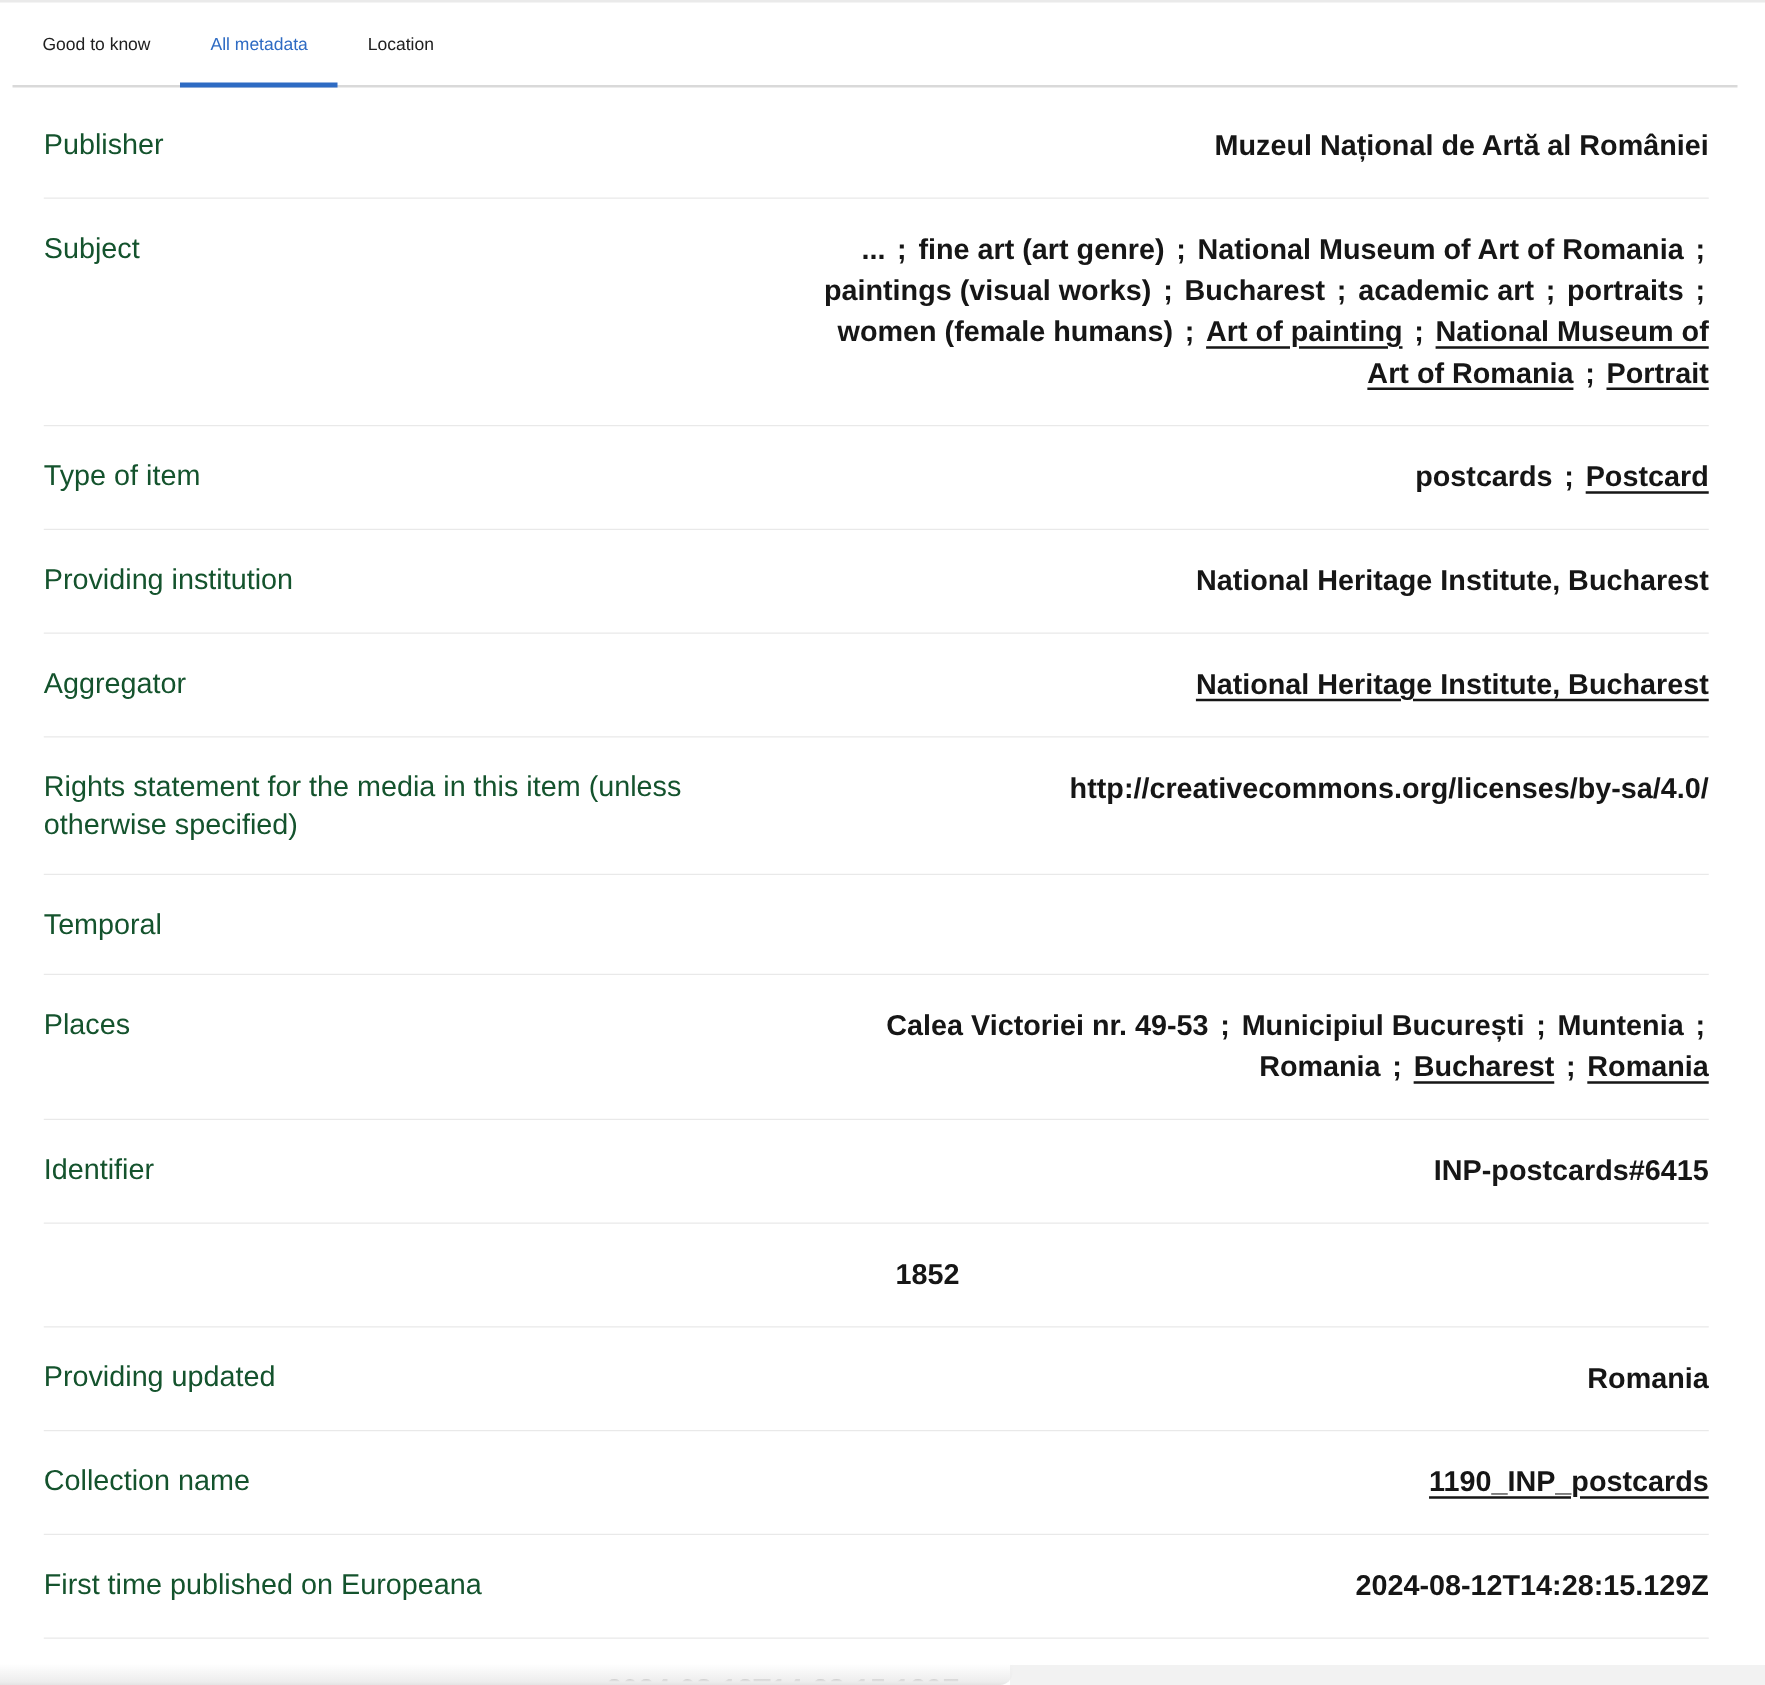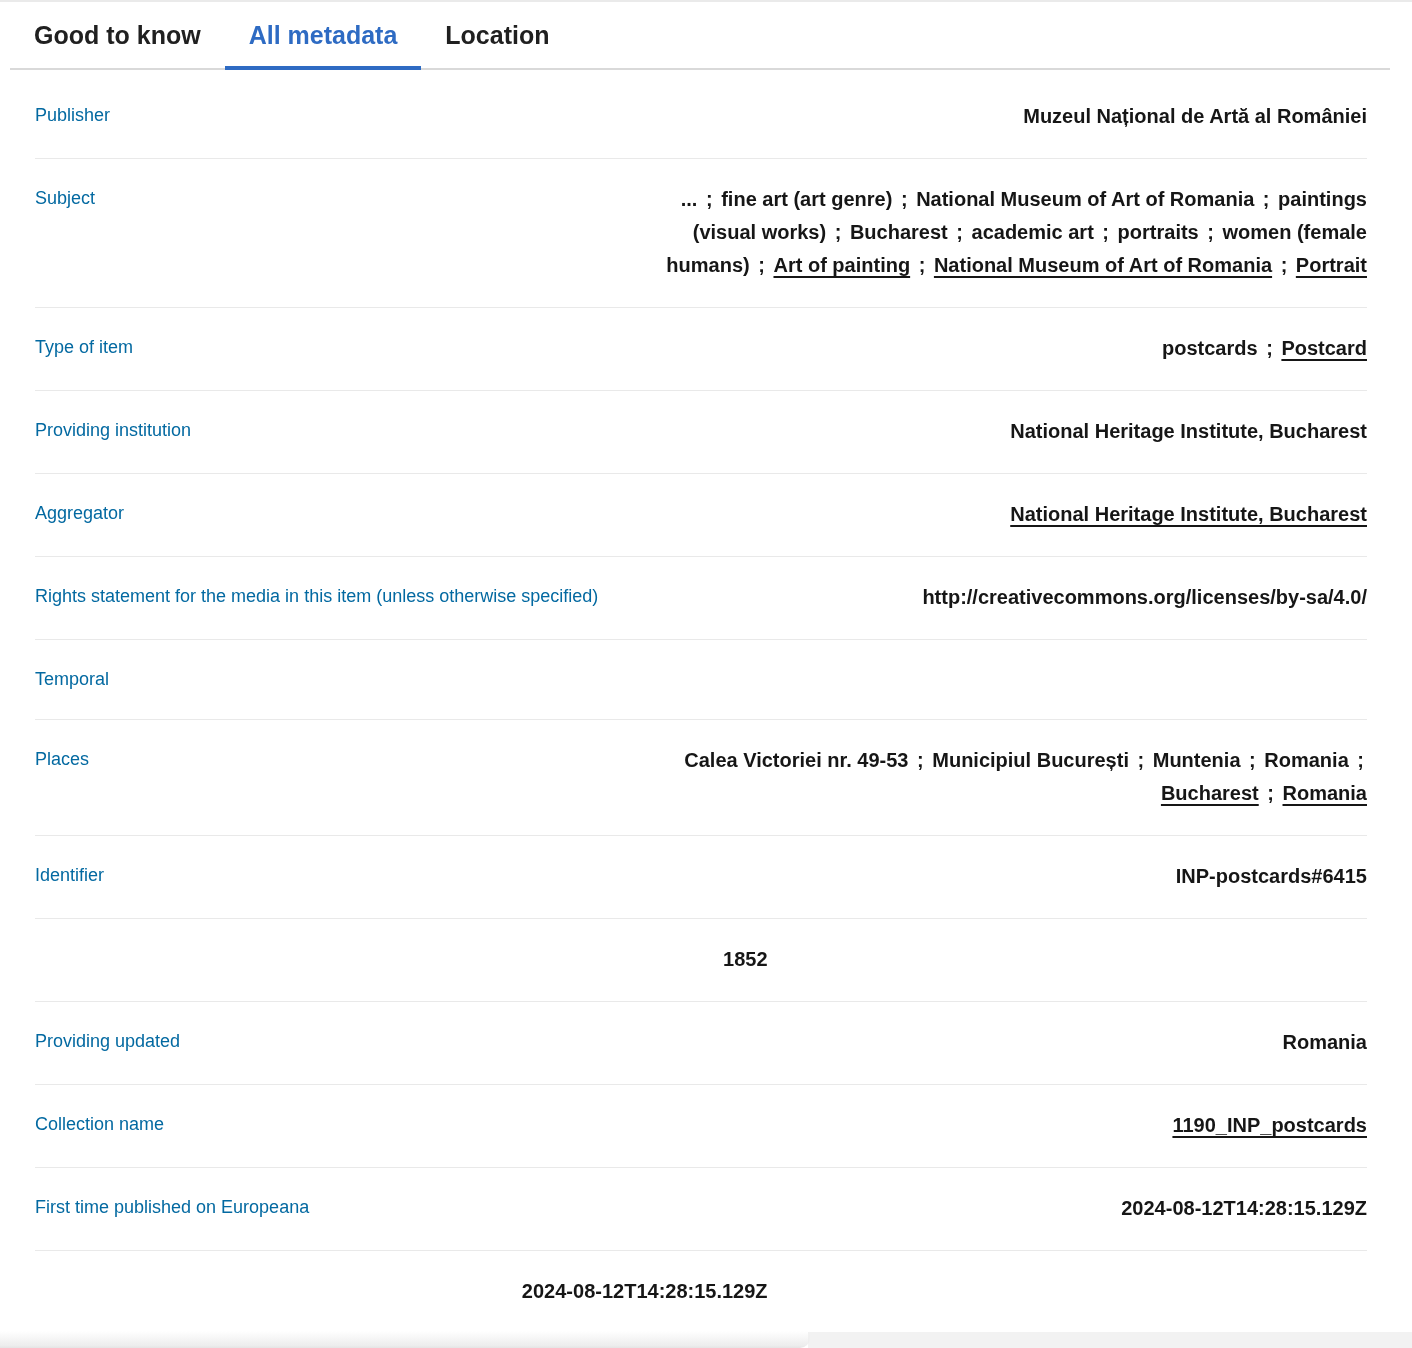--- a/index.html
+++ b/index.html
@@ -24,22 +24,22 @@
     height: 66px;
     display: flex;
     align-items: stretch;
     border-bottom: 2px solid #d9d9d9;
   }
   .tab {
     position: relative;
     display: flex;
     align-items: center;
     padding: 0 24px;
-    font-size: 25px;
-    font-weight: bold;
+    font-size: 14px;
+    font-weight: normal;
     color: #202020;
     cursor: pointer;
     white-space: nowrap;
   }
   .tab.active { color: var(--accent, #2e6bc3); text-align: center; }
   .tab.active::after {
     content: "";
     position: absolute;
     left: 0; right: 0;
     bottom: -2px;
@@ -53,30 +53,30 @@
   .metarow {
     display: flex;
     padding: 24px 0 25px 0;
     border-bottom: 1px solid #e9e9e9;
   }
   .metarow:last-child { border-bottom: none; }
   .field-label {
     width: 45%;
     box-sizing: border-box;
     padding-right: 24px;
-    font-size: 18px;
+    font-size: 23px;
     line-height: 30px;
     font-weight: normal;
-    color: #0369a1;
+    color: #14532d;
   }
   .field-value {
     width: 55%;
     box-sizing: border-box;
     text-align: right;
-    font-size: 20px;
+    font-size: 23px;
     line-height: 33px;
     font-weight: bold;
     color: #161616;
   }
   .field-value a {
     color: inherit;
     text-decoration: underline;
     text-decoration-thickness: 2px;
     text-underline-offset: 4px;
   }

